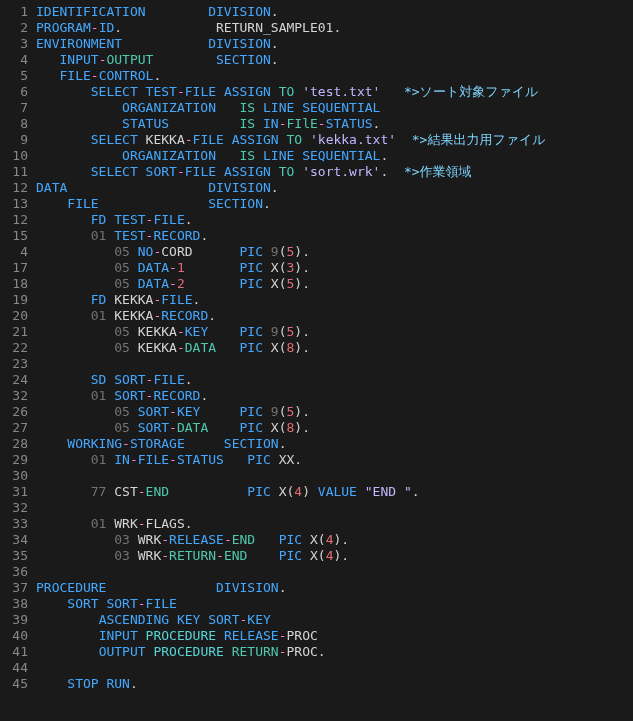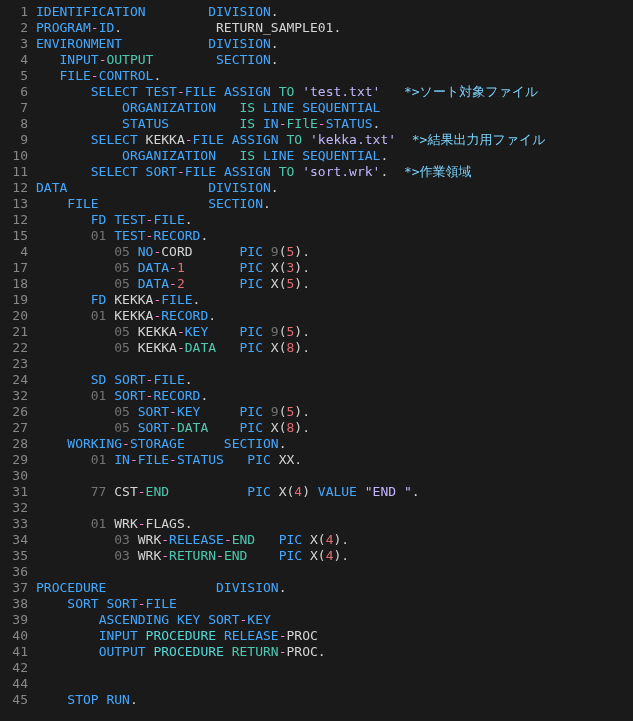--- a/index.html
+++ b/index.html
@@ -53,16 +53,15 @@
     <div class="row"><span class="ln">32</span><span><span class="pl"></span></span></div>
     <div class="row"><span class="ln">33</span><span><span class="pl">       </span><span class="ol">01</span><span class="pl"> WRK</span><span class="pk">-</span><span class="pl">FLAGS.</span></span></div>
     <div class="row"><span class="ln">34</span><span><span class="pl">          </span><span class="ol">03</span><span class="pl"> WRK</span><span class="pk">-</span><span class="kw">RELEASE</span><span class="pk">-</span><span class="teal">END</span><span class="pl">   </span><span class="kw">PIC</span><span class="pl"> X(</span><span class="num">4</span><span class="pl">).</span></span></div>
     <div class="row"><span class="ln">35</span><span><span class="pl">          </span><span class="ol">03</span><span class="pl"> WRK</span><span class="pk">-</span><span class="teal">RETURN</span><span class="pk">-</span><span class="teal">END</span><span class="pl">    </span><span class="kw">PIC</span><span class="pl"> X(</span><span class="num">4</span><span class="pl">).</span></span></div>
     <div class="row"><span class="ln">36</span><span><span class="pl"></span></span></div>
     <div class="row"><span class="ln">37</span><span><span class="kw">PROCEDURE</span><span class="pl">              </span><span class="kw">DIVISION</span><span class="pl">.</span></span></div>
     <div class="row"><span class="ln">38</span><span><span class="pl">    </span><span class="kw">SORT </span><span class="kw">SORT</span><span class="pk">-</span><span class="kw">FILE</span></span></div>
     <div class="row"><span class="ln">39</span><span><span class="pl">        </span><span class="kw">ASCENDING </span><span class="kw">KEY </span><span class="kw">SORT</span><span class="pk">-</span><span class="kw">KEY</span></span></div>
     <div class="row"><span class="ln">40</span><span><span class="pl">        </span><span class="kw">INPUT </span><span class="cy">PROCEDURE</span><span class="pl"> </span><span class="kw">RELEASE</span><span class="pk">-</span><span class="pl">PROC</span></span></div>
     <div class="row"><span class="ln">41</span><span><span class="pl">        </span><span class="kw">OUTPUT </span><span class="cy">PROCEDURE</span><span class="pl"> </span><span class="teal">RETURN</span><span class="pk">-</span><span class="pl">PROC.</span></span></div>
-    <div class="row"><span class="ln">42</span><span><span class="pl"></span></span></div>
     <div class="row"><span class="ln">44</span><span><span class="pl"></span></span></div>
     <div class="row"><span class="ln">45</span><span><span class="pl">    </span><span class="kw">STOP </span><span class="kw">RUN</span><span class="pl">.</span></span></div>
   </div>
 
 </body></html>

